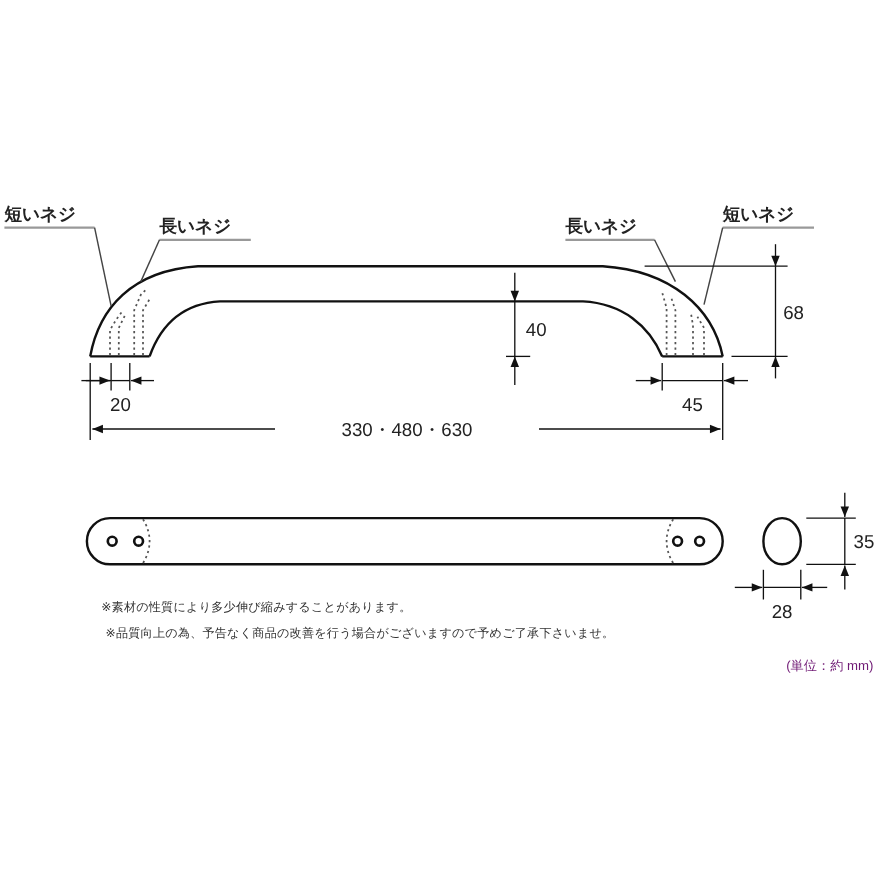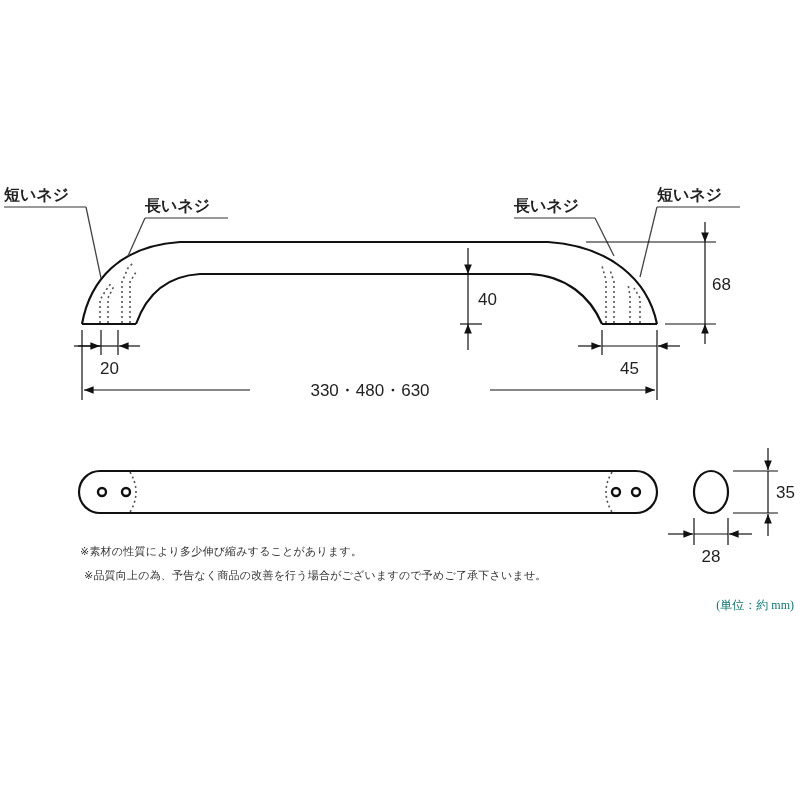--- a/index.html
+++ b/index.html
@@ -1,21 +1,21 @@
 <!DOCTYPE html>
 <html><head>
 <meta charset="utf-8">
 <style>
   html, body { margin: 0; padding: 0; background: #ffffff; }
   body { width: 800px; height: 800px; position: relative; overflow: hidden; font-family: "DejaVu Sans", sans-serif; }
   svg { position: absolute; left: 0; top: 0; }
   .dim-text { font-family: "Liberation Sans", "DejaVu Sans", sans-serif; font-size: 17px; fill: #222; }
   .label-text { font-family: "DejaVu Sans", sans-serif; font-size: 16px; font-weight: bold; fill: #222; }
-  .note { position: absolute; font-family: "DejaVu Sans", sans-serif; font-size: 11px; color: #333; white-space: nowrap; letter-spacing: 0.2px; }
-  .unit { position: absolute; font-family: Liberation Serif, serif; font-size: 12px; color: #0f766e; white-space: nowrap; }
+  .note { position: absolute; font-family: "DejaVu Sans", sans-serif; font-size: 11px; color: #333; white-space: nowrap; letter-spacing: 0.2px; margin-left: 12px; }
+  .unit { position: absolute; font-family: Liberation Sans, sans-serif; font-size: 12px; color: #701a75; white-space: nowrap; }
 </style>
 </head>
 <body>
 
 <svg width="800" height="800" viewBox="0 0 800 800">
   <defs>
     <marker id="arr" viewBox="0 0 10 10" refX="10" refY="5" markerWidth="10" markerHeight="8" orient="auto-start-reverse">
       <path d="M0,1 L10,5 L0,9 z" fill="#111"></path>
     </marker>
   </defs>

